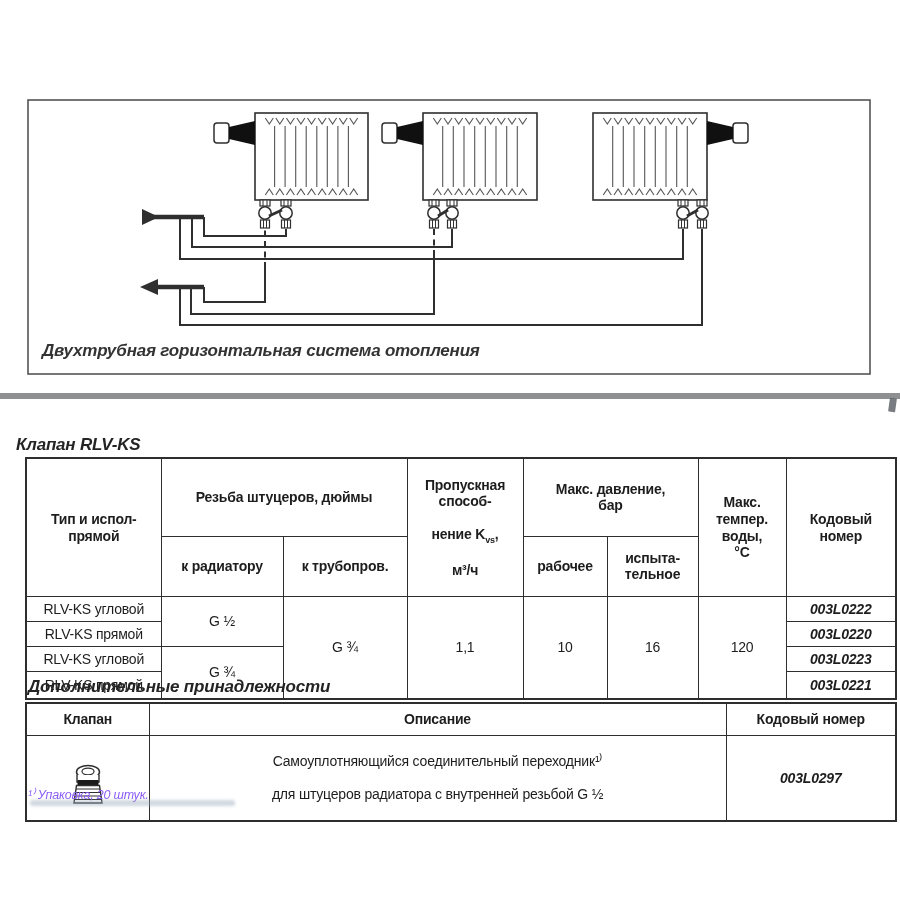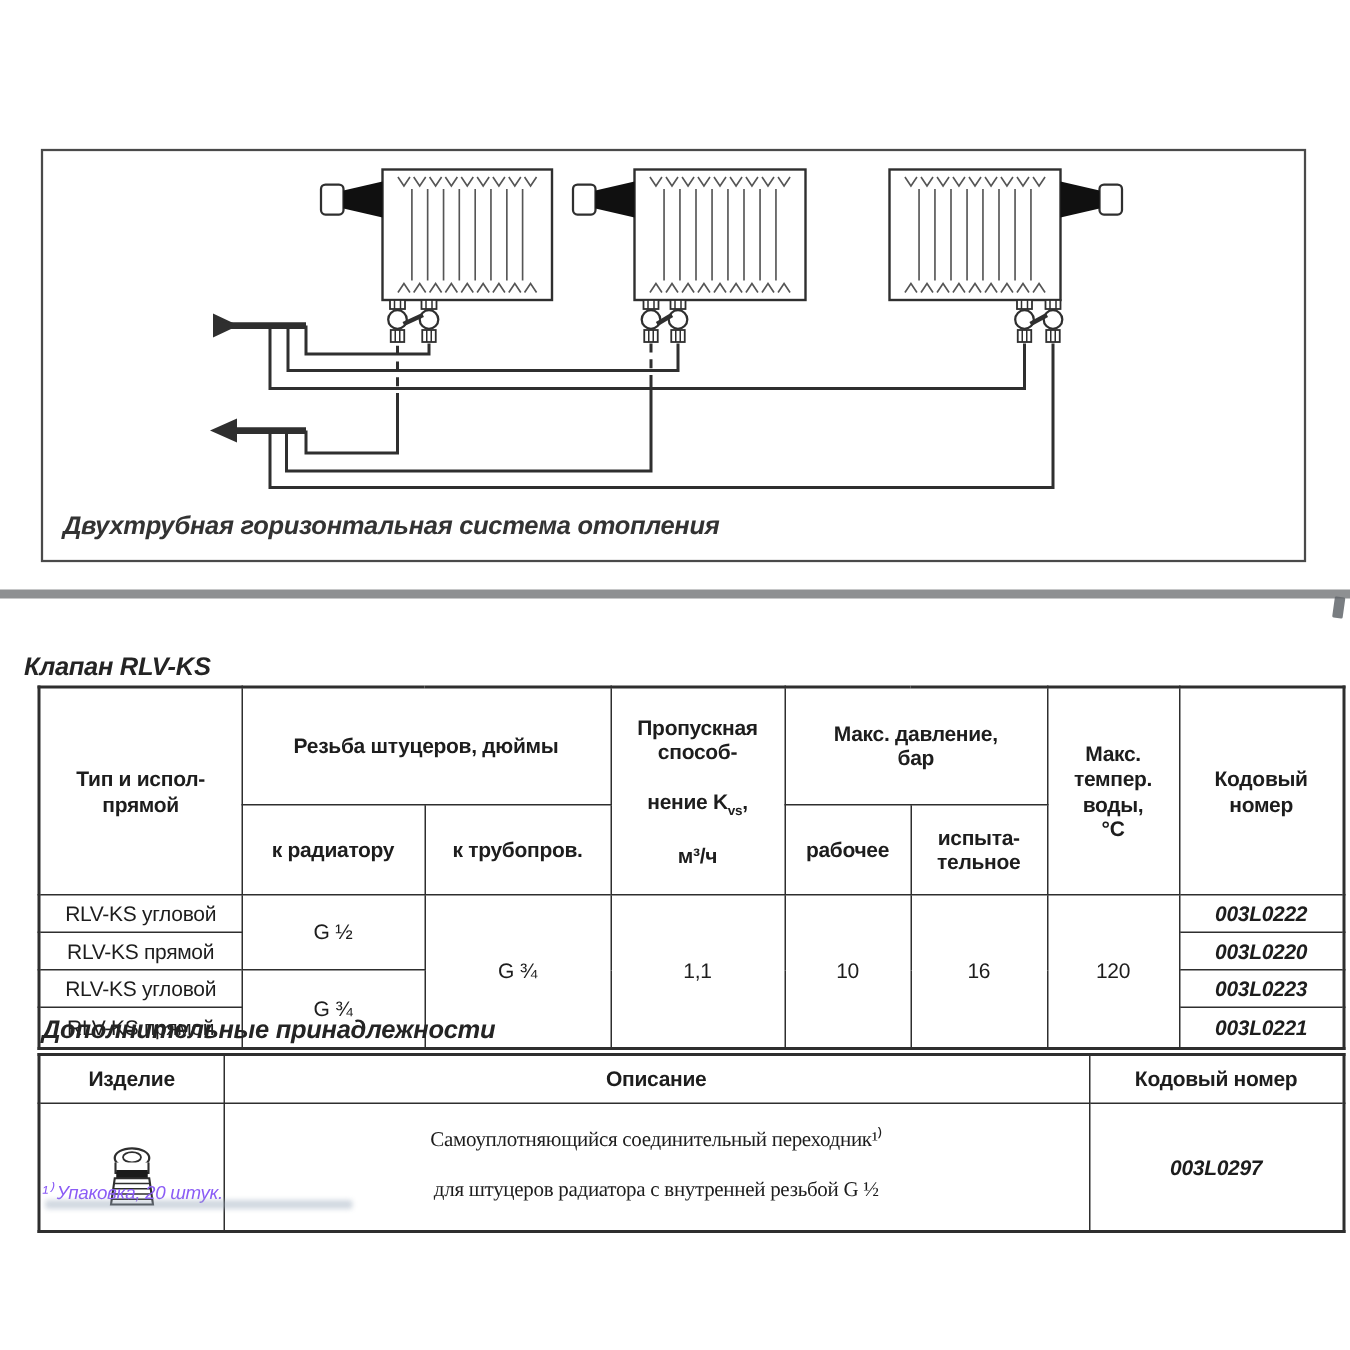--- a/index.html
+++ b/index.html
@@ -20,21 +20,21 @@
   table.t{border-collapse:collapse;table-layout:fixed;background:#fff;}
   table.t{border:2px solid #2e2e2e;}
   table.t td{
     border:1.2px solid #2e2e2e;font-size:14px;line-height:1.18;
     text-align:center;vertical-align:middle;padding:1px 2px;
     white-space:pre-line;letter-spacing:-0.2px;color:#1d1d1d;
   }
   td.hd{font-weight:700;}
   td.lft{text-align:left;padding-left:8px;}
   td.code{font-weight:700;font-style:italic;}
-  td.desc{text-align:left;padding-left:13px;font-family:Liberation Serif, serif;}
+  td.desc{text-align:left;padding-left:13px;}
   sub.kvs{font-size:9px;margin-top:44px;}
   .divider{position:absolute;left:0;width:900px;height:6px;background:#8e9092;}
   .edge-mark{position:absolute;background:#62666b;opacity:.85;border-radius:1px;transform:rotate(8deg);}
   .footnote{
     position:absolute;font-style:italic;font-weight:400;font-size:12.5px;
     letter-spacing:-0.2px;color:#8b5cf6;
   }
   .ghost{position:absolute;background:#9aa9bc;opacity:.45;filter:blur(1.6px);border-radius:2px;}
 </style>
 </head>
@@ -284,21 +284,21 @@
 <div class="sec-title" style="left:28px;top:677px;">Дополнительные принадлежности</div>
 
 <table class="t abs" style="left:25px;top:702px;width:870px;">
   <colgroup>
     <col style="width:123px">
       <col style="width:577px">
       <col style="width:170px">
   </colgroup>
   <tbody>
       <tr style="height:32px">
-    <td class="hd">Изделие</td>
+    <td class="hd">Клапан</td>
     <td class="hd">Описание</td>
     <td class="hd">Кодовый номер</td>
   </tr>
   <tr style="height:50px">
     <td>
       <svg width="44" height="44" viewBox="-22 -22 44 44">
         <ellipse cx="0" cy="-12" rx="11.5" ry="6.5" fill="#fff" stroke="#2e2e2e" stroke-width="1.5"></ellipse>
         <ellipse cx="0" cy="-12.5" rx="6" ry="3.4" fill="#fff" stroke="#2e2e2e" stroke-width="1.2"></ellipse>
         <path d="M-11,-9 L-11,-2 L11,-2 L11,-9" fill="#fff" stroke="#2e2e2e" stroke-width="1.4"></path>
         <rect x="-10.5" y="-4" width="21" height="5.5" fill="#1b1b1b"></rect>

